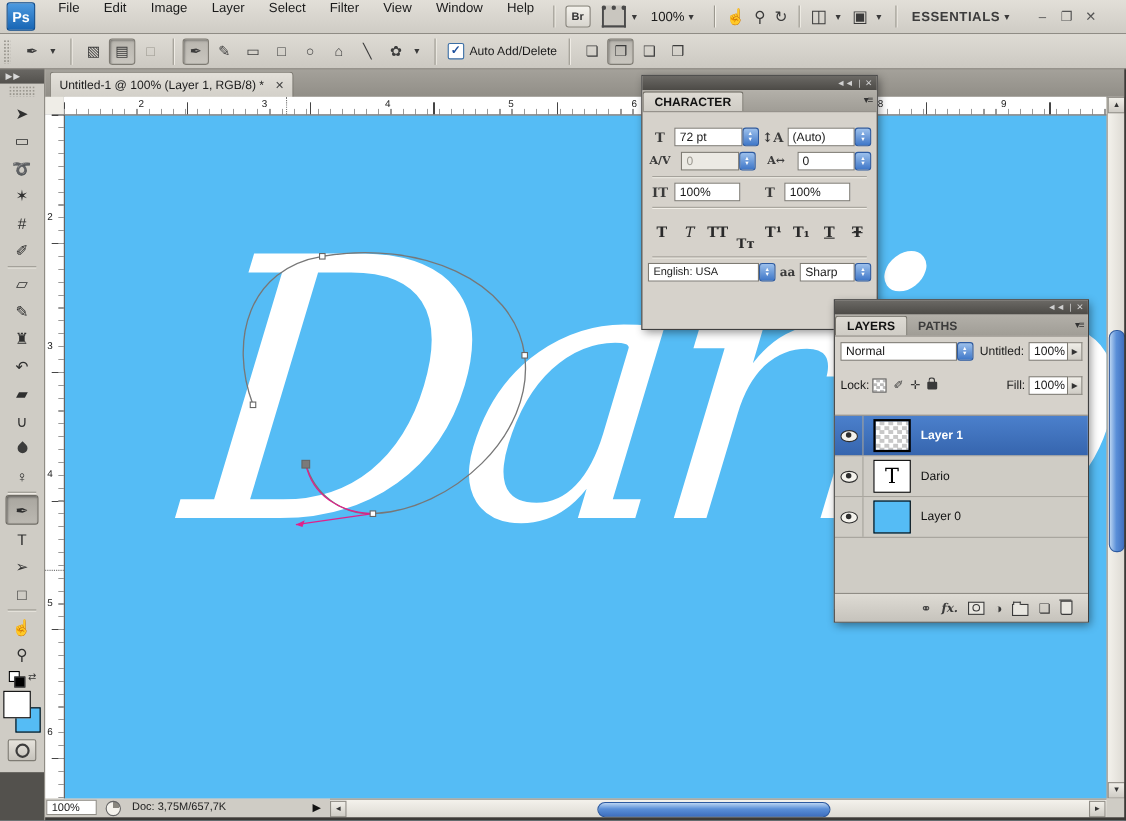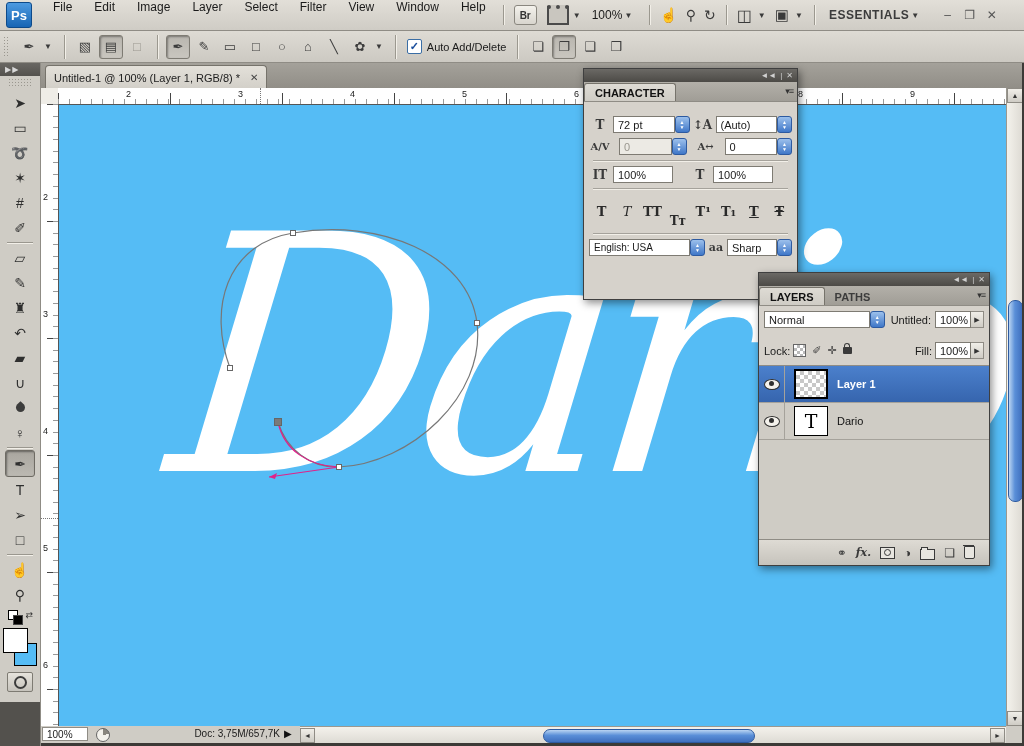--- a/index.html
+++ b/index.html
@@ -109,21 +109,21 @@
   .sarrow{position:absolute;left:0;width:16px;height:15px;background:linear-gradient(#f0eee8,#cfccc5);
     border:1px solid #8f8c85;font-size:7px;color:#333;display:flex;align-items:center;justify-content:center;box-sizing:border-box;}
   .vthumb{position:absolute;left:1px;width:13px;border-radius:7px;
     background:linear-gradient(90deg,#b9d4f2,#5a8fd8 45%,#3f6fbe);border:1px solid #2d5aa0;}
   .statusrow{position:absolute;left:0;top:726px;width:1024px;height:17px;background:#cfccc5;z-index:22;}
   .st-dark{position:absolute;left:0;top:0;width:38px;height:17px;background:#53514d;}
   .st-zoom{position:absolute;left:42px;top:1px;width:46px;height:14px;background:#fff;
     border:1px solid #8f8c85;font-size:10px;padding:1px 4px;box-sizing:border-box;}
   .st-pie{position:absolute;left:96px;top:2px;width:12px;height:12px;border:1px solid #666;
     border-radius:50%;background:conic-gradient(#8a877f 0 22%,#f4f2ec 0);}
-  .st-doc{position:absolute;left:120px;top:2px;width:160px;font-size:10px;text-align:right;}
+  .st-doc{position:absolute;left:120px;top:2px;width:160px;font-size:10px;text-align:left;}
   .st-arrow{position:absolute;left:284px;top:2px;font-size:10px;color:#111;}
   .hscroll{position:absolute;left:300px;top:0;width:706px;height:17px;
     background:linear-gradient(#f4f2ec,#dcd9d2);border-top:1px solid #9b988f;}
   .hthumb{position:absolute;top:2px;height:12px;border-radius:7px;
     background:linear-gradient(#b9d4f2,#5a8fd8 45%,#3f6fbe);border:1px solid #2d5aa0;}
   .scorner{position:absolute;left:1006px;top:0;width:16px;height:17px;background:#cfccc5;}
   .bottomedge{position:absolute;left:0;top:743px;width:1024px;height:3px;background:#3c3a37;z-index:23;}
   .rightedge{position:absolute;left:1022px;top:62px;width:2px;height:684px;background:#3c3a37;z-index:23;}
   
   .panel{position:absolute;background:#d6d2cb;border:1px solid #3f3f3f;
@@ -502,34 +502,41 @@
         <span class="lockic">✐</span>
         <span class="lockic">✛</span>
         <span class="padlock"></span>
         <span style="margin-left:auto">Fill:</span>
         <div class="combo" style="margin-left:3px">
           <div class="field" style="width:36px">100%</div>
           <div class="arrbtn">▶</div>
         </div>
       </div>
     </div>
-    <div style="margin-top:6px;border-top:1px solid #8f8c85;height:176px;background:#cfccc5;overflow:hidden" id="layerList">
+    <div style="margin-top:18px;border-top:1px solid #8f8c85;height:176px;background:#cfccc5;overflow:hidden" id="layerList">
         <div class="lp-row sel">
           <div class="eyecell">
             <div class="eye"></div>
           </div>
           <div class="thumb checker"></div>
           <div class="lname">Layer 1</div>
         </div>
         <div class="lp-row">
           <div class="eyecell">
             <div class="eye"></div>
           </div>
           <div class="thumb text">T</div>
           <div class="lname">Dario</div>
+        </div>
+        <div class="lp-row">
+          <div class="eyecell">
+            <div class="eye"></div>
+          </div>
+          <div class="thumb " style="background: rgb(85, 188, 245);"></div>
+          <div class="lname">Layer 0</div>
         </div>
       </div>
     <div class="lp-bottom">
       <span class="bic">⚭</span>
       <span class="bic fx">fx.</span>
       <span class="maskic"></span>
       <span class="bic">◑</span>
       <span class="folderic"></span>
       <span class="bic">❏</span>
       <span class="trashic"></span>

